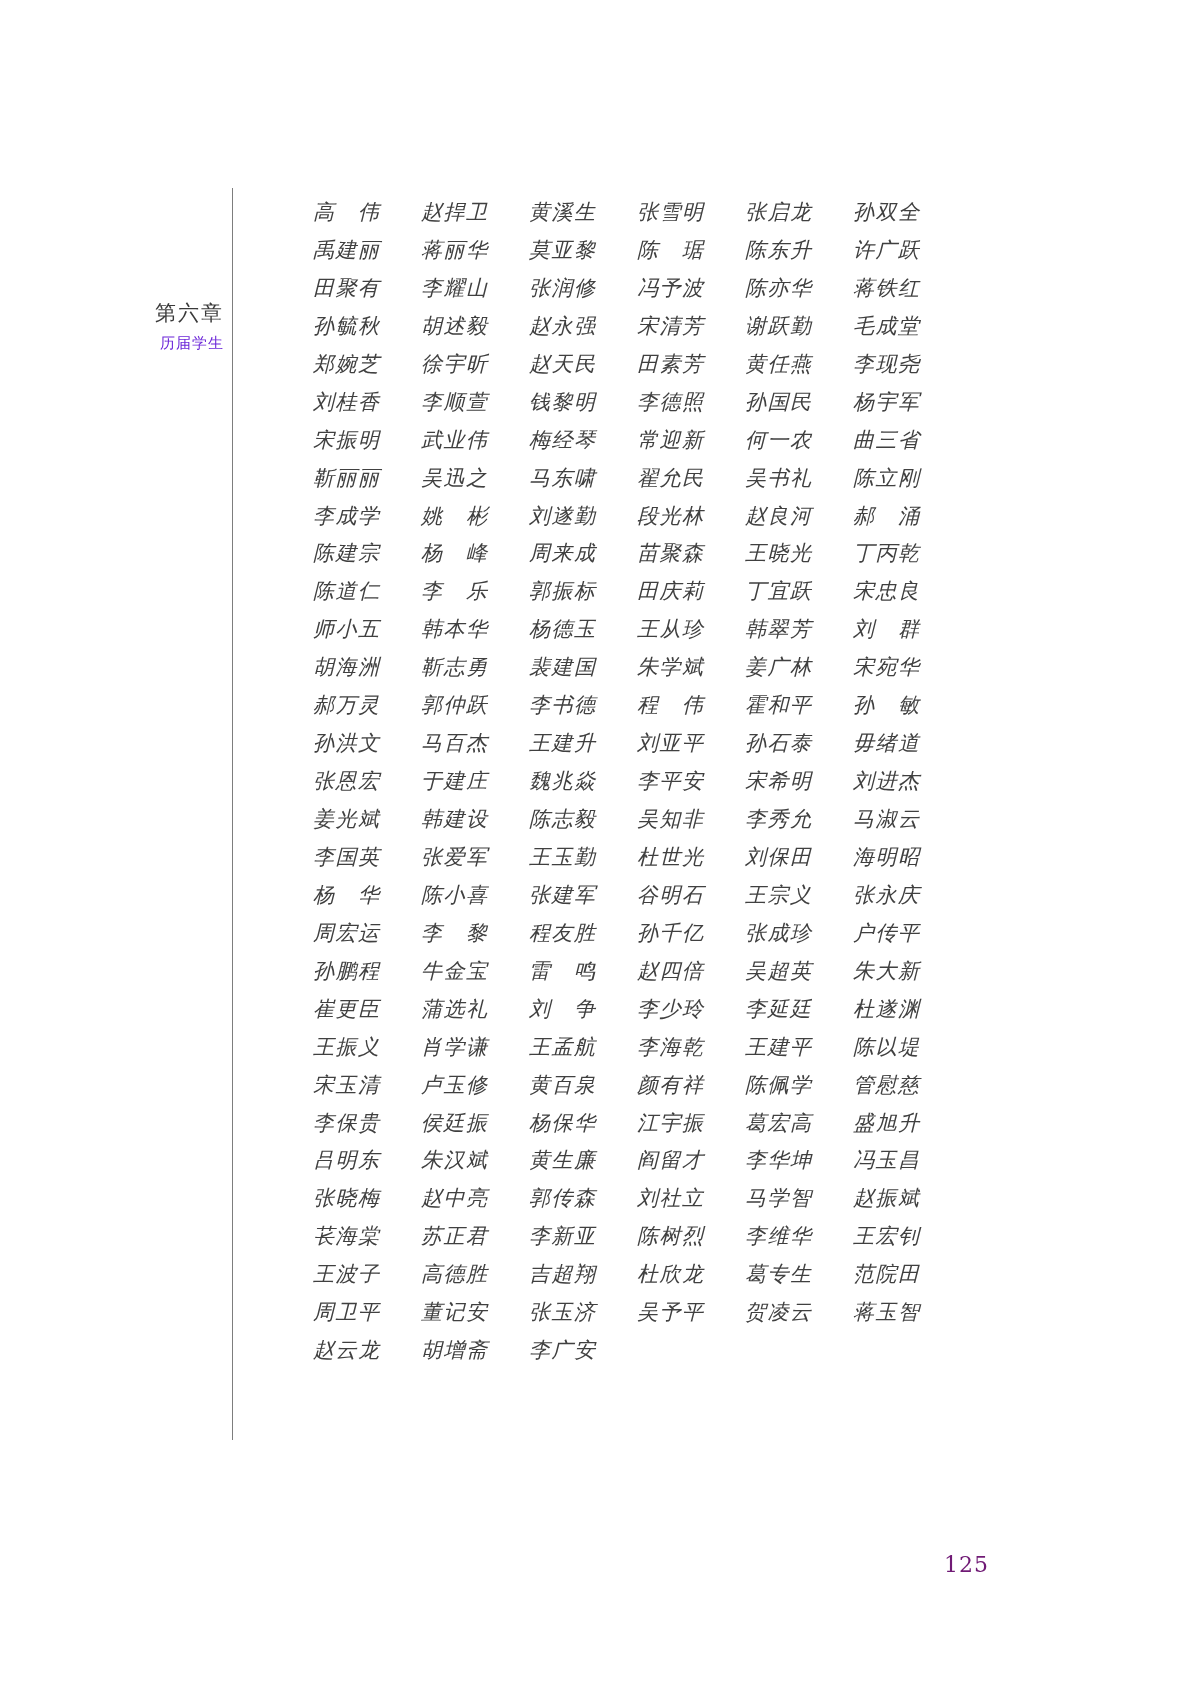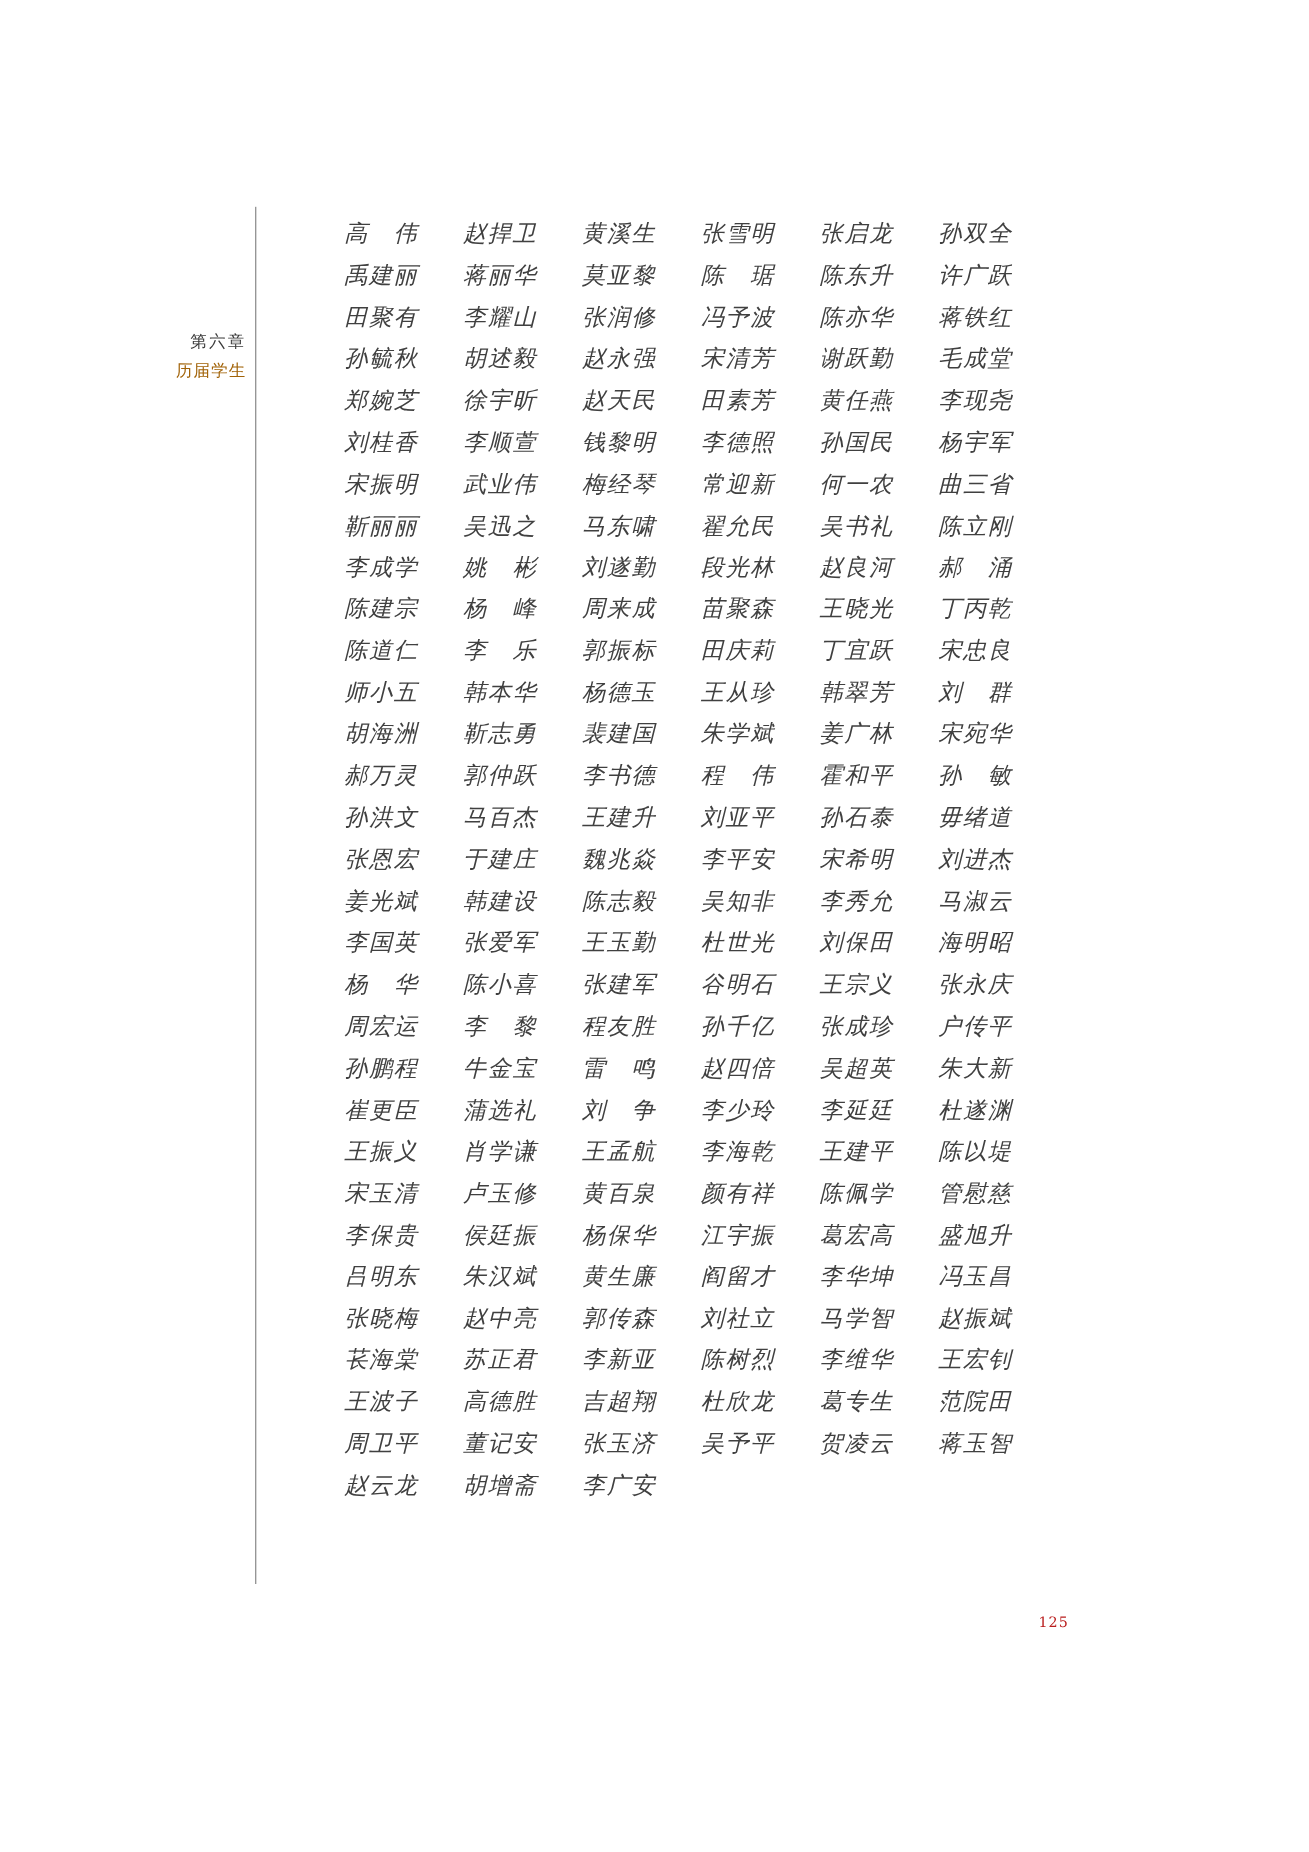--- a/index.html
+++ b/index.html
@@ -29,21 +29,21 @@
     background: #7d7d7d;
   }
   .chapter-block {
     position: absolute;
     left: 40px;
     top: 303px;
     width: 184px;
     text-align: right;
   }
   .chapter-title {
-    font-size: 15px;
+    font-size: 21px;
     letter-spacing: 2px;
     color: #3a3a3a;
     line-height: 1;
   }
   .section-subtitle {
     margin-top: 12px;
     font-size: 15px;
     letter-spacing: 1px;
     line-height: 1;
   }
@@ -59,36 +59,36 @@
   .name-cell {
     font-size: 21px;
     line-height: 37.95px;
     letter-spacing: 1.5px;
     white-space: pre;
     color: #404040;
   }
   .page-number {
     position: absolute;
     left: 944px;
-    top: 1468px;
-    font-size: 13px;
+    top: 1552px;
+    font-size: 22px;
     letter-spacing: 1px;
-    color: #b91c1c;
+    color: #701a75;
   }
 </style>
 </head>
 <body>
 
 <div class="page">
 
   <div class="divider-line"></div>
 
   <div class="chapter-block">
     <div class="chapter-title">第六章</div>
-    <div class="section-subtitle" style="color: #a16207;">历届学生</div>
+    <div class="section-subtitle" style="color: #6d28d9;">历届学生</div>
   </div>
 
   <div class="name-grid">
       <div class="name-cell">高　伟</div>
       <div class="name-cell">赵捍卫</div>
       <div class="name-cell">黄溪生</div>
       <div class="name-cell">张雪明</div>
       <div class="name-cell">张启龙</div>
       <div class="name-cell">孙双全</div>
       <div class="name-cell">禹建丽</div>

